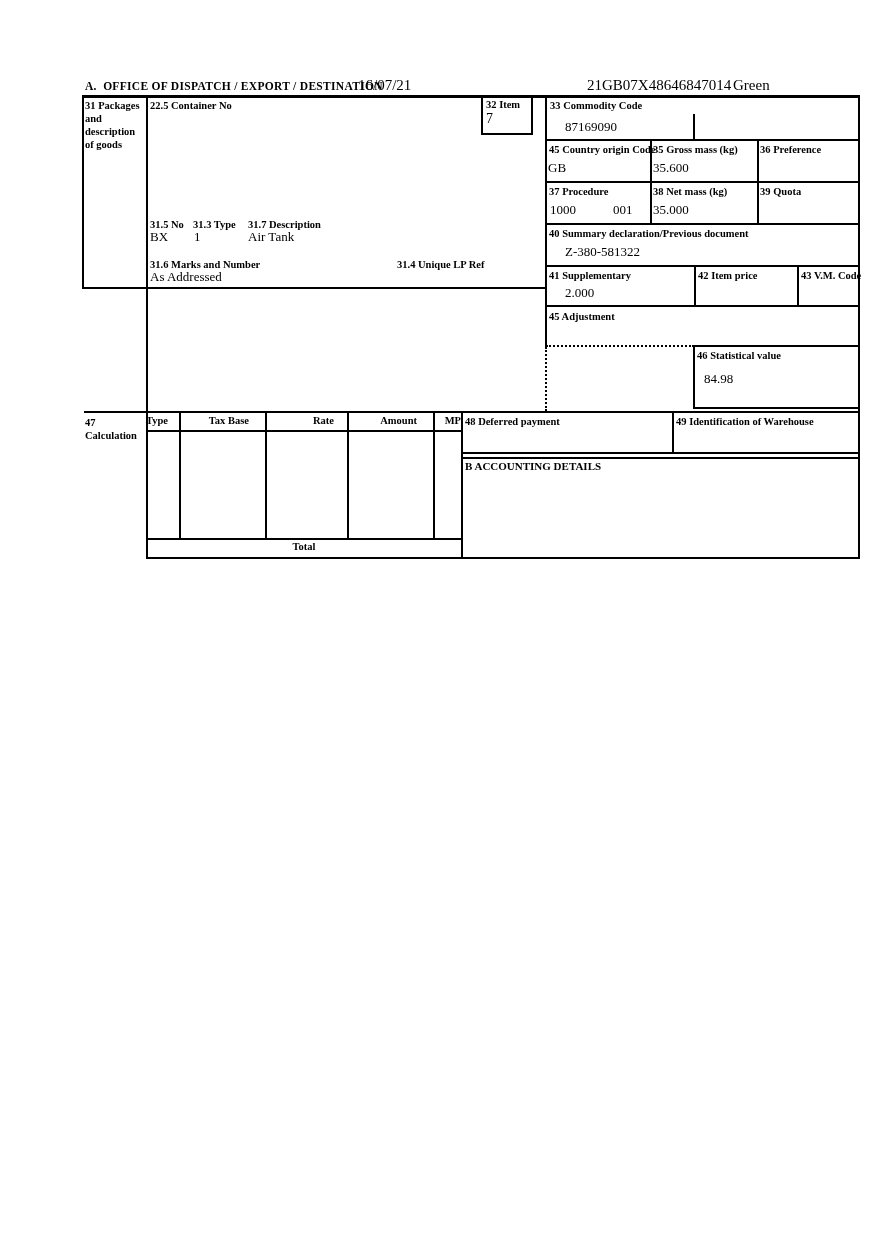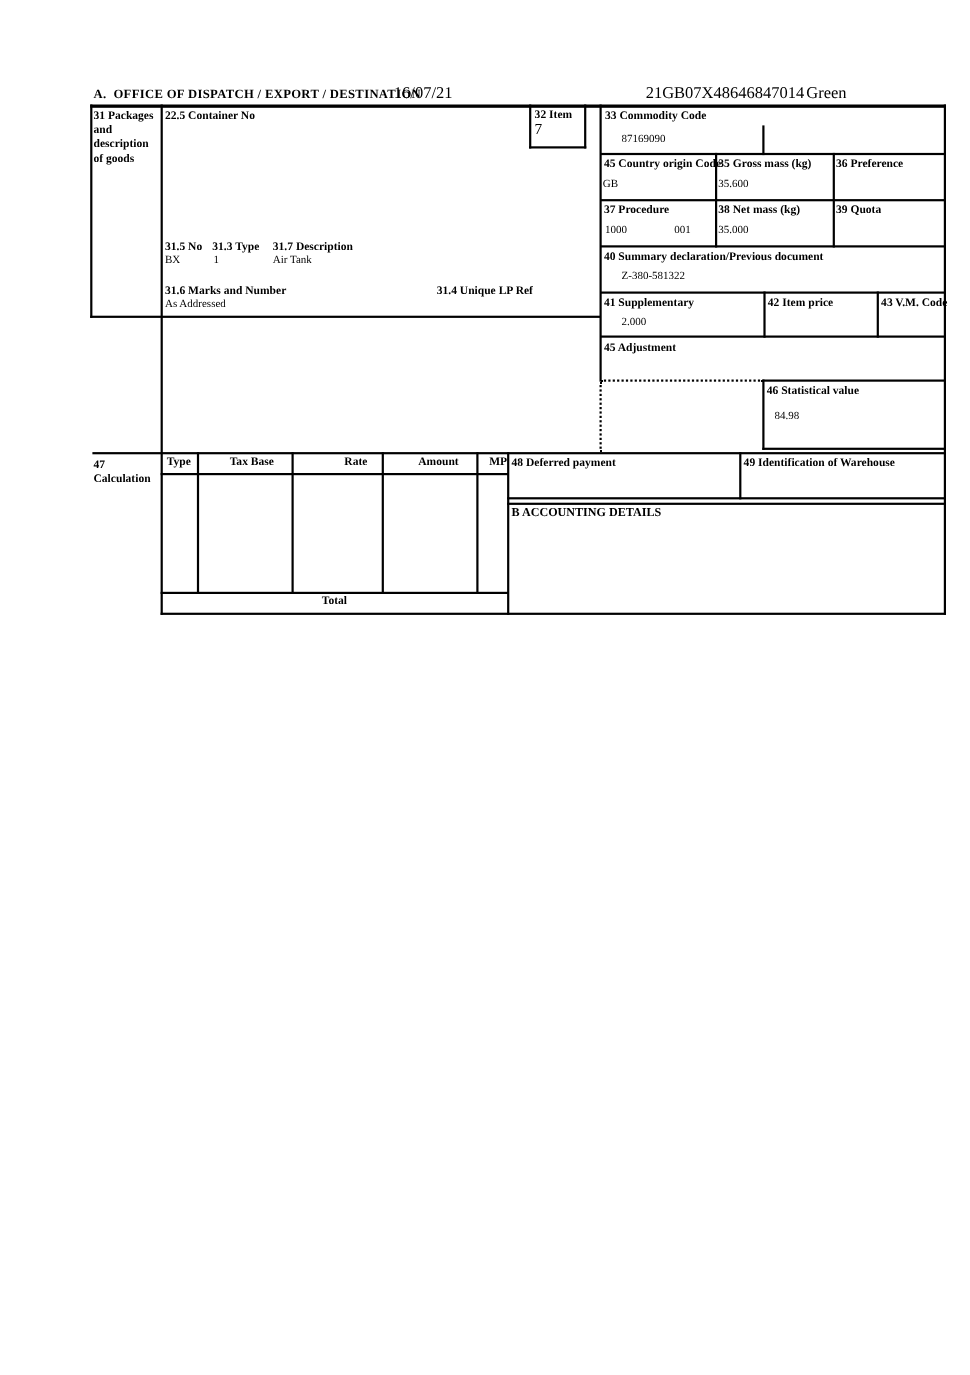--- a/index.html
+++ b/index.html
@@ -17,21 +17,21 @@
   .hl.dot { background: none; border-top: 2px dotted #000; height: 0; }
   .vl { position: absolute; width: 2px; background: #000; }
   .vl.dot { background: none; border-left: 2px dotted #000; width: 0; }
   .lbl {
     position: absolute;
     font-weight: bold;
     font-size: 10.5px;
     line-height: 13px;
     white-space: pre-line;
   }
-  .val { position: absolute; font-size: 10px; line-height: 17px; white-space: nowrap; }
+  .val { position: absolute; font-size: 13px; line-height: 17px; white-space: nowrap; }
   .val.sm { font-size: 14px; }
   .hdr-a { position: absolute; font-weight: bold; font-size: 11.5px; white-space: pre; letter-spacing: 0.3px; }
   .hdr-v { position: absolute; font-size: 15px; white-space: nowrap; }
   .th { position: absolute; font-weight: bold; font-size: 10.5px; }
   .big-lbl { position: absolute; font-weight: bold; font-size: 11px; white-space: nowrap; }
 </style>
 </head>
 <body>
 
 <div class="page">
@@ -123,21 +123,21 @@
   <span class="lbl" style="left:801px;top:269px">43 V.M. Code</span>
 
   <span class="lbl" style="left:549px;top:310px">45 Adjustment</span>
 
   <span class="lbl" style="left:697px;top:349px">46 Statistical value</span>
   <span class="val" style="left:704px;top:370px">84.98</span>
 
 
   <span class="lbl" style="left:85px;top:416px;width:62px">47
 Calculation</span>
-  <span class="th" style="left:146px;top:415px;width:33px;text-align:center">Type</span>
+  <span class="th" style="left:146px;top:415px;width:16px;text-align:center">Type</span>
   <span class="th" style="left:179px;top:415px;width:70px;text-align:right">Tax Base</span>
   <span class="th" style="left:265px;top:415px;width:69px;text-align:right">Rate</span>
   <span class="th" style="left:347px;top:415px;width:70px;text-align:right">Amount</span>
   <span class="th" style="left:433px;top:415px;width:28px;text-align:right">MP</span>
   <span class="th" style="left:146px;top:541px;width:316px;text-align:center">Total</span>
 
   <span class="lbl" style="left:465px;top:415px">48 Deferred payment</span>
   <span class="lbl" style="left:676px;top:415px">49 Identification of Warehouse</span>
   <span class="big-lbl" style="left:465px;top:460px">B ACCOUNTING DETAILS</span>
 

